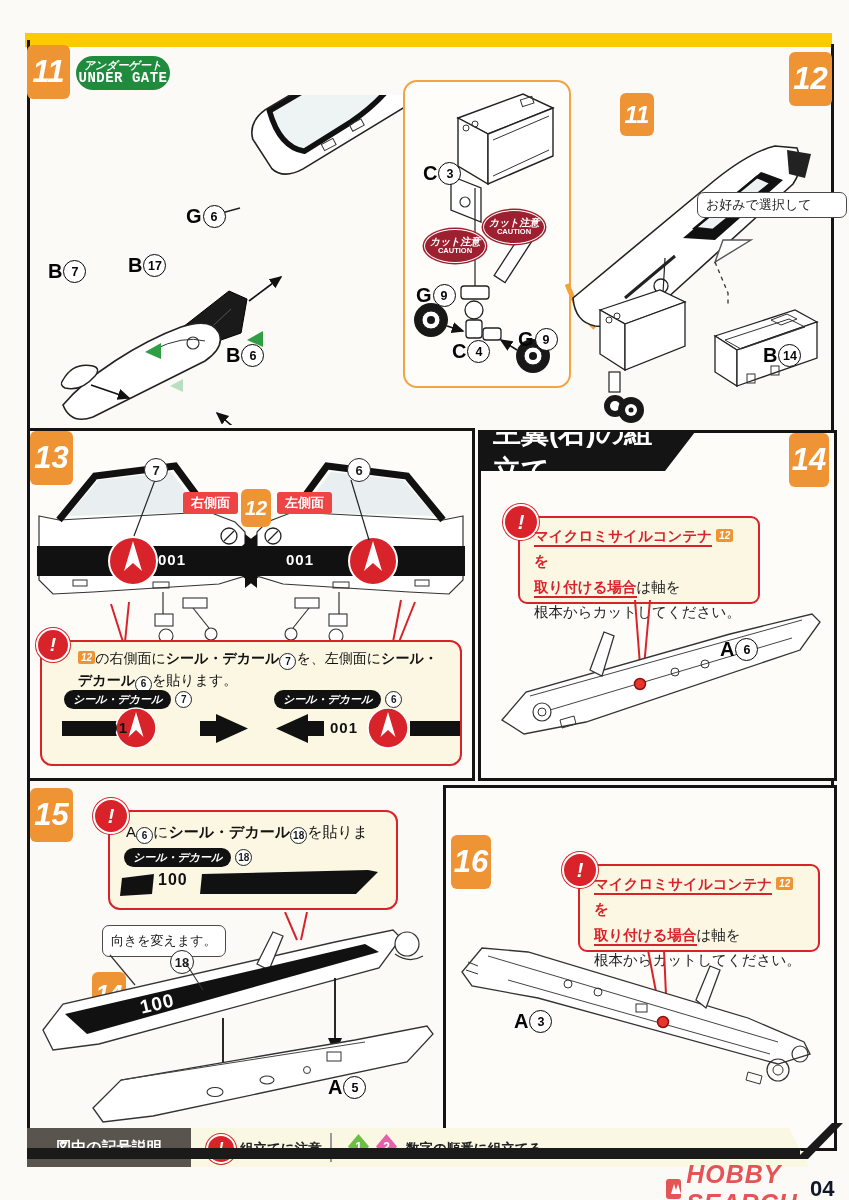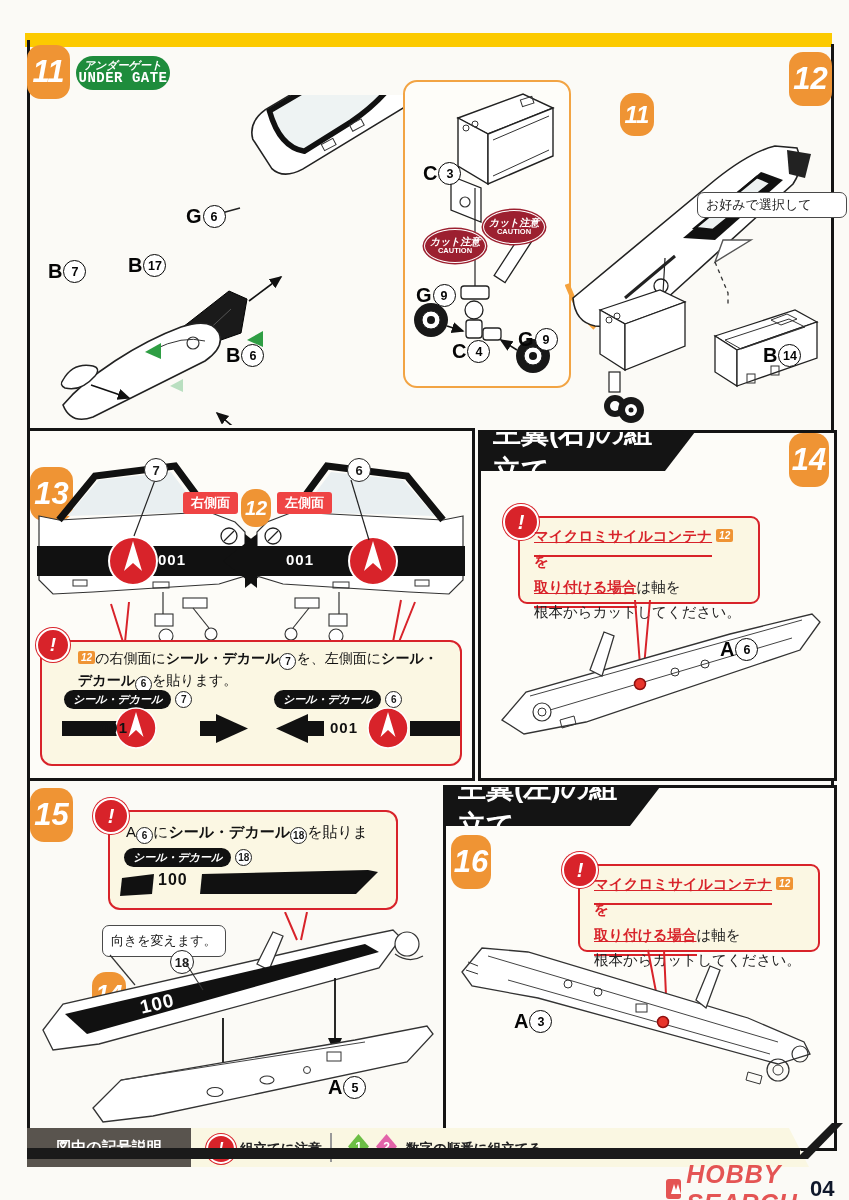--- a/index.html
+++ b/index.html
@@ -6,21 +6,21 @@
   body{width:849px;height:1200px;position:relative;background:#ffffff;
        font-family:"Liberation Sans","DejaVu Sans",sans-serif;color:#1a1a1a;
        -webkit-font-smoothing:antialiased;}
   .page{position:absolute;inset:0;background:#fbfaf6;overflow:hidden;}
   .abs{position:absolute;}
   
   .topbar{left:25px;top:33px;width:807px;height:14px;background:#fcca00;}
   .vline{width:2.5px;background:#141414;}
   
   .badge{background:#ef9434;color:#fff;font-weight:bold;display:flex;align-items:center;
-         justify-content:center;border-radius:14px;font-style:italic;}
+         justify-content:center;border-radius:6px;font-style:italic;}
   .badge-lg{width:43px;height:54px;font-size:31px;}
   .badge-sm{width:34px;height:43px;font-size:24px;}
   .ref-inline{display:inline-flex;background:#ef9434;color:#fff;font-size:10px;font-weight:bold;
          padding:1px 3px;border-radius:2px;vertical-align:2px;line-height:11px;font-style:italic;}
   
   .ugate{background:#1e8c3c;border-radius:17px;width:94px;height:34px;color:#fff;display:flex;
          flex-direction:column;align-items:center;justify-content:center;line-height:1.05;}
   .ugate .jp{font-size:11px;font-weight:bold;font-style:italic;}
   .ugate .en{font-size:14px;font-weight:bold;letter-spacing:.5px;font-family:Liberation Mono, monospace;}
   
@@ -49,21 +49,21 @@
   .banner{background:#141414;color:#fff;font-weight:bold;font-size:28px;display:flex;
         align-items:center;padding:0 34px 0 13px;height:39px;
         clip-path:polygon(0 0,100% 0,calc(100% - 30px) 100%,0 100%);}
   .side-badge{background:#ef4444;color:#fff;font-weight:bold;font-size:13px;padding:2px 8px;
         border-radius:3px;}
   .seal-badge{background:#111;color:#fff;font-size:11px;font-weight:bold;font-style:italic;
         padding:2px 9px;border-radius:10px;display:inline-block;}
   .note-text{font-size:14px;line-height:1.55;color:#111;}
   .note-text b{font-weight:bold;}
   .red-t{color:#d8232a;font-weight:bold;}
-  .red-t.ul{border-bottom:2px solid #d8232a;padding-bottom:11px;text-decoration:underline;}
+  .red-t.ul{border-bottom:2px solid #d8232a;padding-bottom:1px;}
   .blk-t{color:#222;font-weight:normal;}
   .mnote{font-size:14.5px;line-height:1.75;}
   .decal-num{position:absolute;font-weight:bold;letter-spacing:1px;}
   .dia{width:21px;height:25px;clip-path:polygon(50% 0,100% 50%,50% 100%,0 50%);display:flex;
         align-items:center;justify-content:center;color:#fff;font-weight:bold;font-size:12px;}
   .legend-title{background:#59544e;color:#fff;font-weight:bold;font-size:15px;display:flex;
         align-items:center;justify-content:center;}
   .legend-bar{background:#faf7e2;clip-path:polygon(0 0,calc(100% - 20px) 0,100% 100%,0 100%);}
   .legend-item{font-size:13.5px;font-weight:bold;color:#222;}
   .wm{color:rgba(222,48,48,.82);font-weight:bold;font-size:25px;letter-spacing:1px;font-style:italic;}
@@ -242,21 +242,21 @@
 
   <div class="abs bubble" style="left:697px;top:192px;width:132px;">
     <span>お好みで選択して</span>
   </div>
   <div class="abs plabel" style="left:763px;top:344px;">
     <span>B</span>
     <span class="circ">14</span>
   </div>
 
   <div class="abs stepbox" style="left:27px;top:428px;width:442px;height:347px;"></div>
-  <div class="abs badge badge-lg" style="left:30px;top:431px;margin-top:36px;">13</div>
+  <div class="abs badge badge-lg" style="left:30px;top:431px;">13</div>
 
   <svg class="abs" style="left:33px;top:452px;" width="436" height="196" viewBox="0 0 436 196">
 
     <path d="M6,64 L26,68 L176,60 L202,70 L212,80 L212,124 L186,132 L60,140 L20,142 L6,128 Z" fill="#fff" stroke="#333" stroke-width="1.2"></path>
     <polygon points="34,64 66,28 138,20 168,60" fill="#e9eff1"></polygon>
     <path d="M26,68 L62,24 L142,14 L176,60" fill="none" stroke="#111" stroke-width="7"></path>
     <rect x="4" y="94" width="208" height="30" fill="#111"></rect>
     <polygon points="212,82 246,109 212,136" fill="#111"></polygon>
     <circle cx="100" cy="109" r="24" fill="#d8232a" stroke="#fff" stroke-width="2"></circle>
     <path d="M100,89 l9,30 -9,-8 -9,8 Z" fill="#fff"></path>
@@ -415,23 +415,20 @@
     <rect x="292" y="140" width="14" height="9" fill="none" stroke="#333"></rect>
     <path d="M86,168 L330,130" stroke="#444" stroke-width="1" fill="none"></path>
   </svg>
   <div class="abs decal-num" style="left:140px;top:993px;color:#fff;font-size:19px;transform:rotate(-13deg);">100</div>
   <div class="abs plabel" style="left:328px;top:1076px;">
     <span>A</span>
     <span class="circ">5</span>
   </div>
 
   <div class="abs stepbox" style="left:443px;top:785px;width:388px;height:360px;"></div>
-  <div class="abs banner" style="left:445px;top:787px;width:168px;">
-    <span>主翼(左)の組立て</span>
-  </div>
   <div class="abs badge badge-lg" style="left:451px;top:835px;width:40px;">16</div>
 
   <div class="abs rednote" style="left:578px;top:864px;width:238px;height:84px;border-radius:9px;"></div>
   <div class="abs excl" style="left:562px;top:852px;width:32px;height:32px;font-size:20px;">!</div>
   <div class="abs mnote" style="left:594px;top:872px;width:212px;">
     <span class="red-t ul">マイクロミサイルコンテナ</span>
     <span class="ref-inline">12</span>
     <span class="red-t">を</span><br>
     <span class="red-t ul">取り付ける場合</span><span class="blk-t">は軸を</span><br>
     <span class="blk-t">根本からカットしてください。</span>

